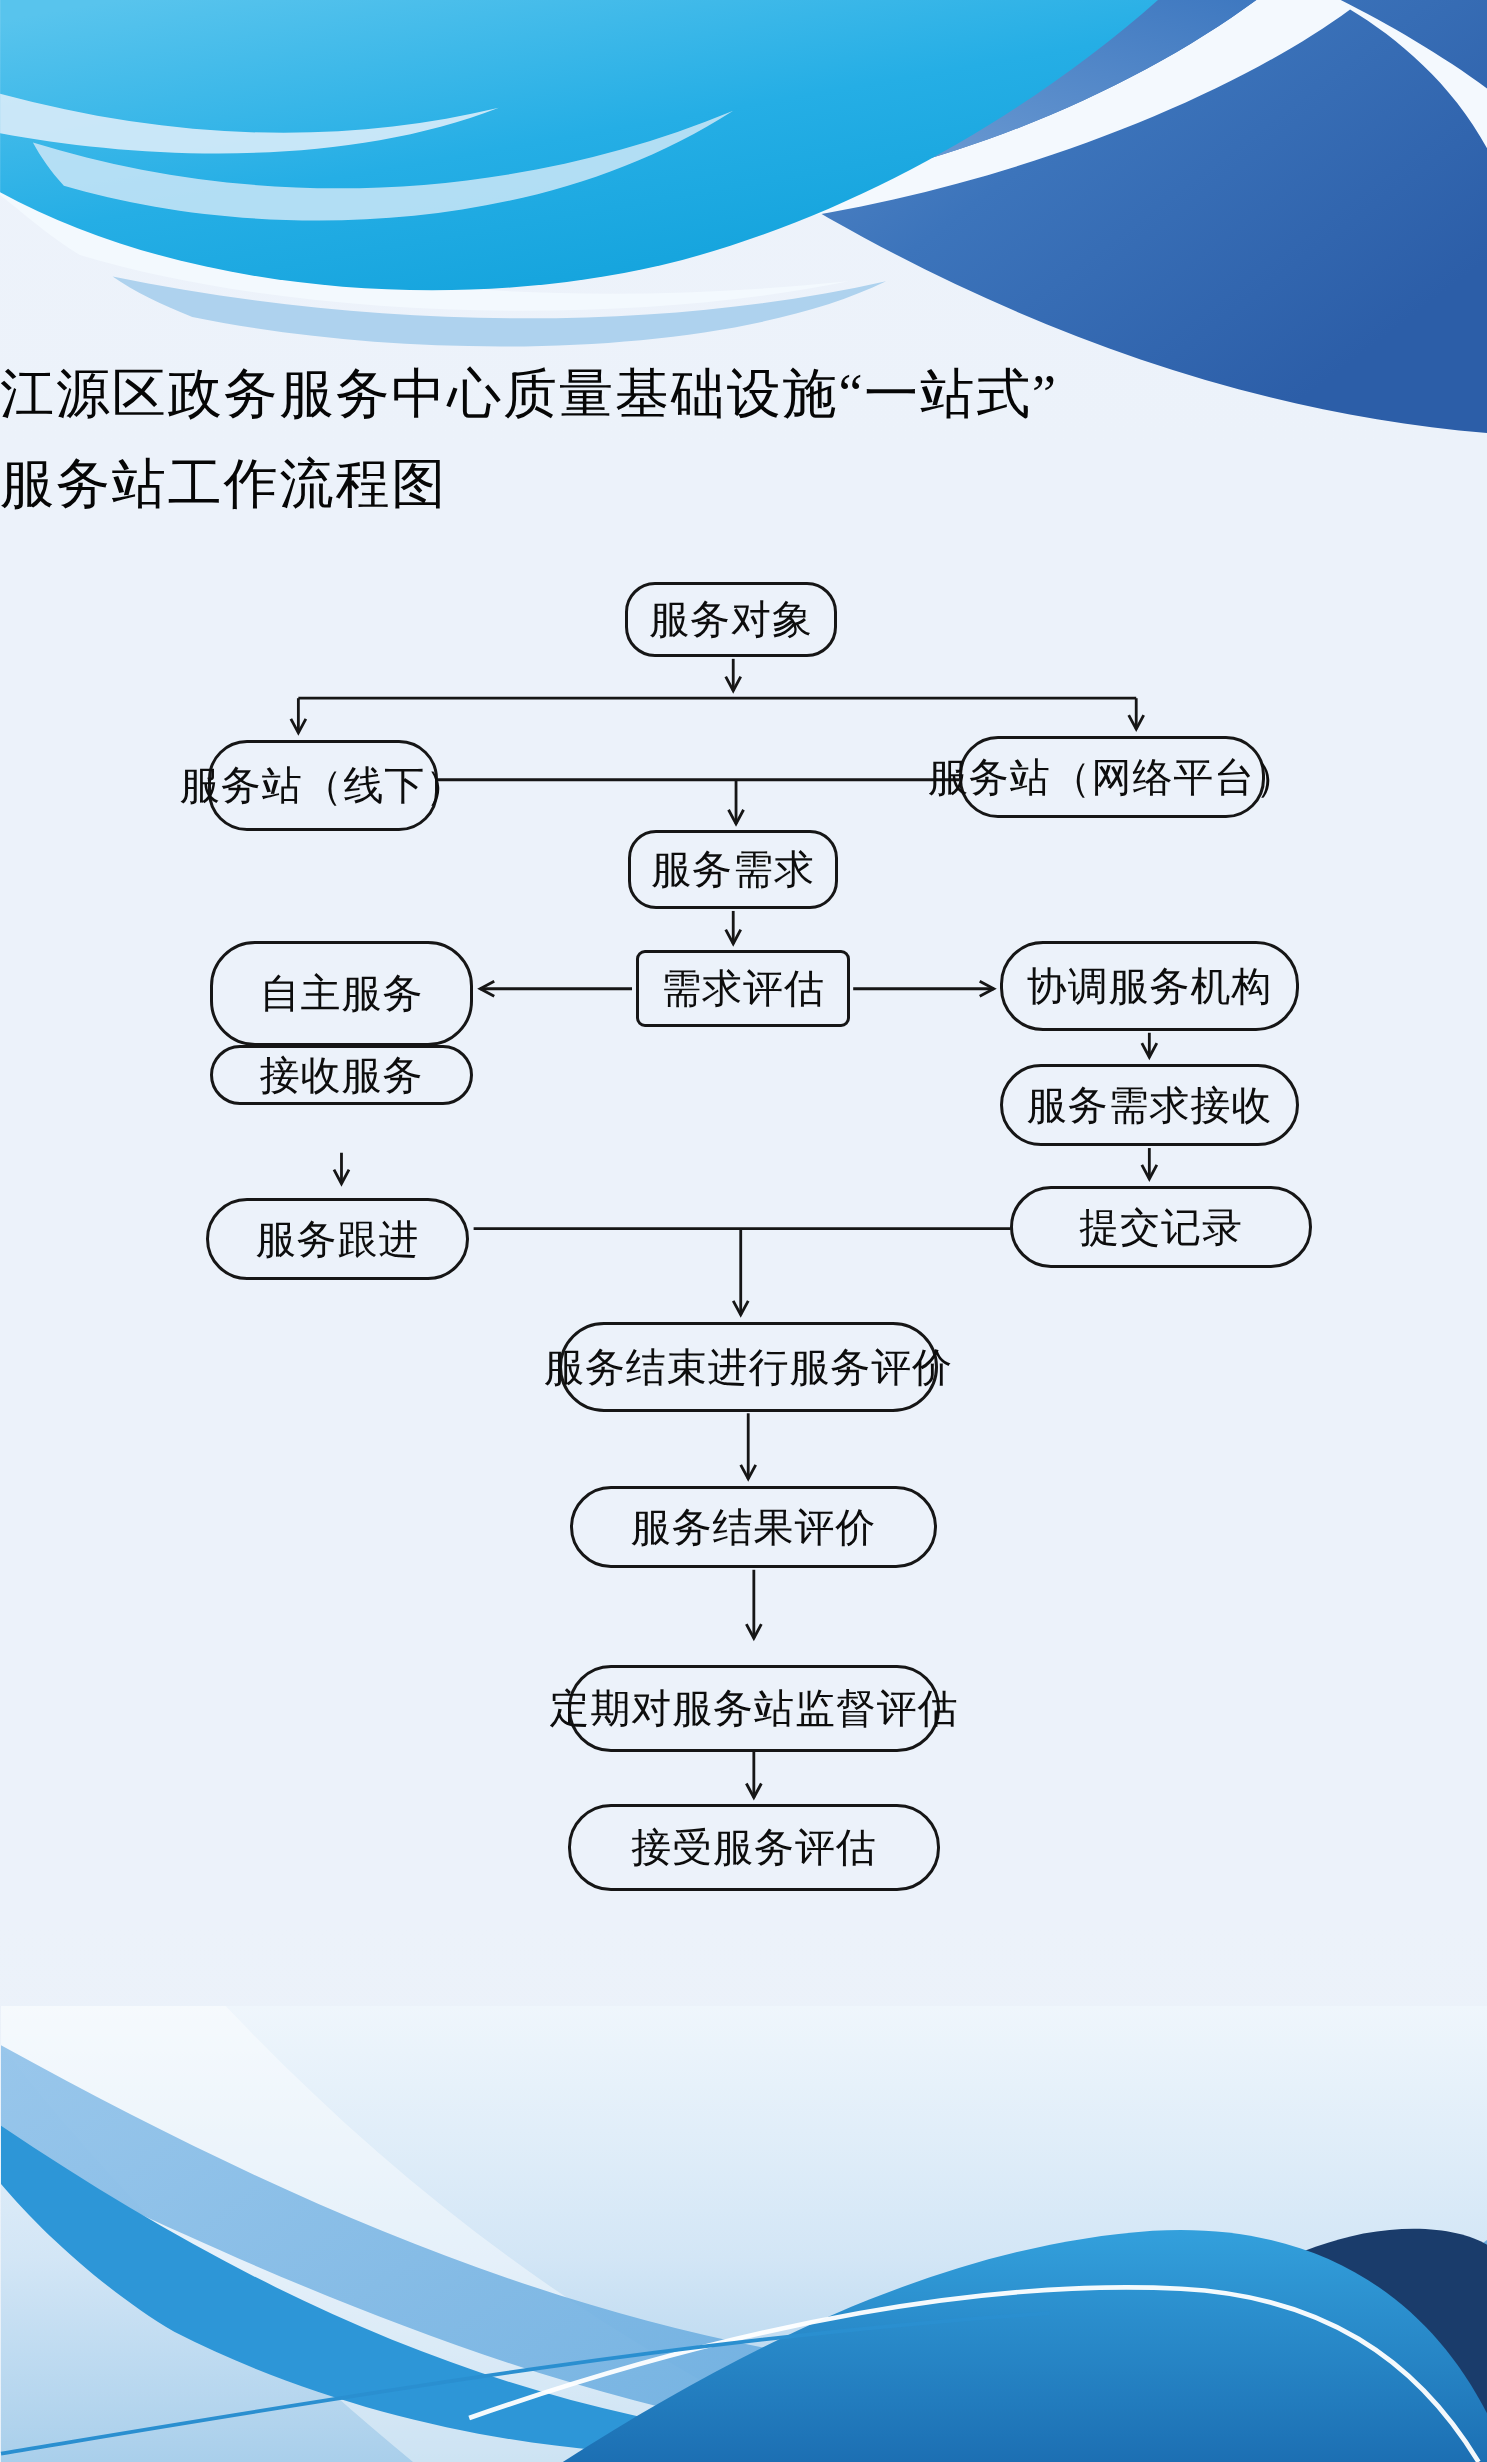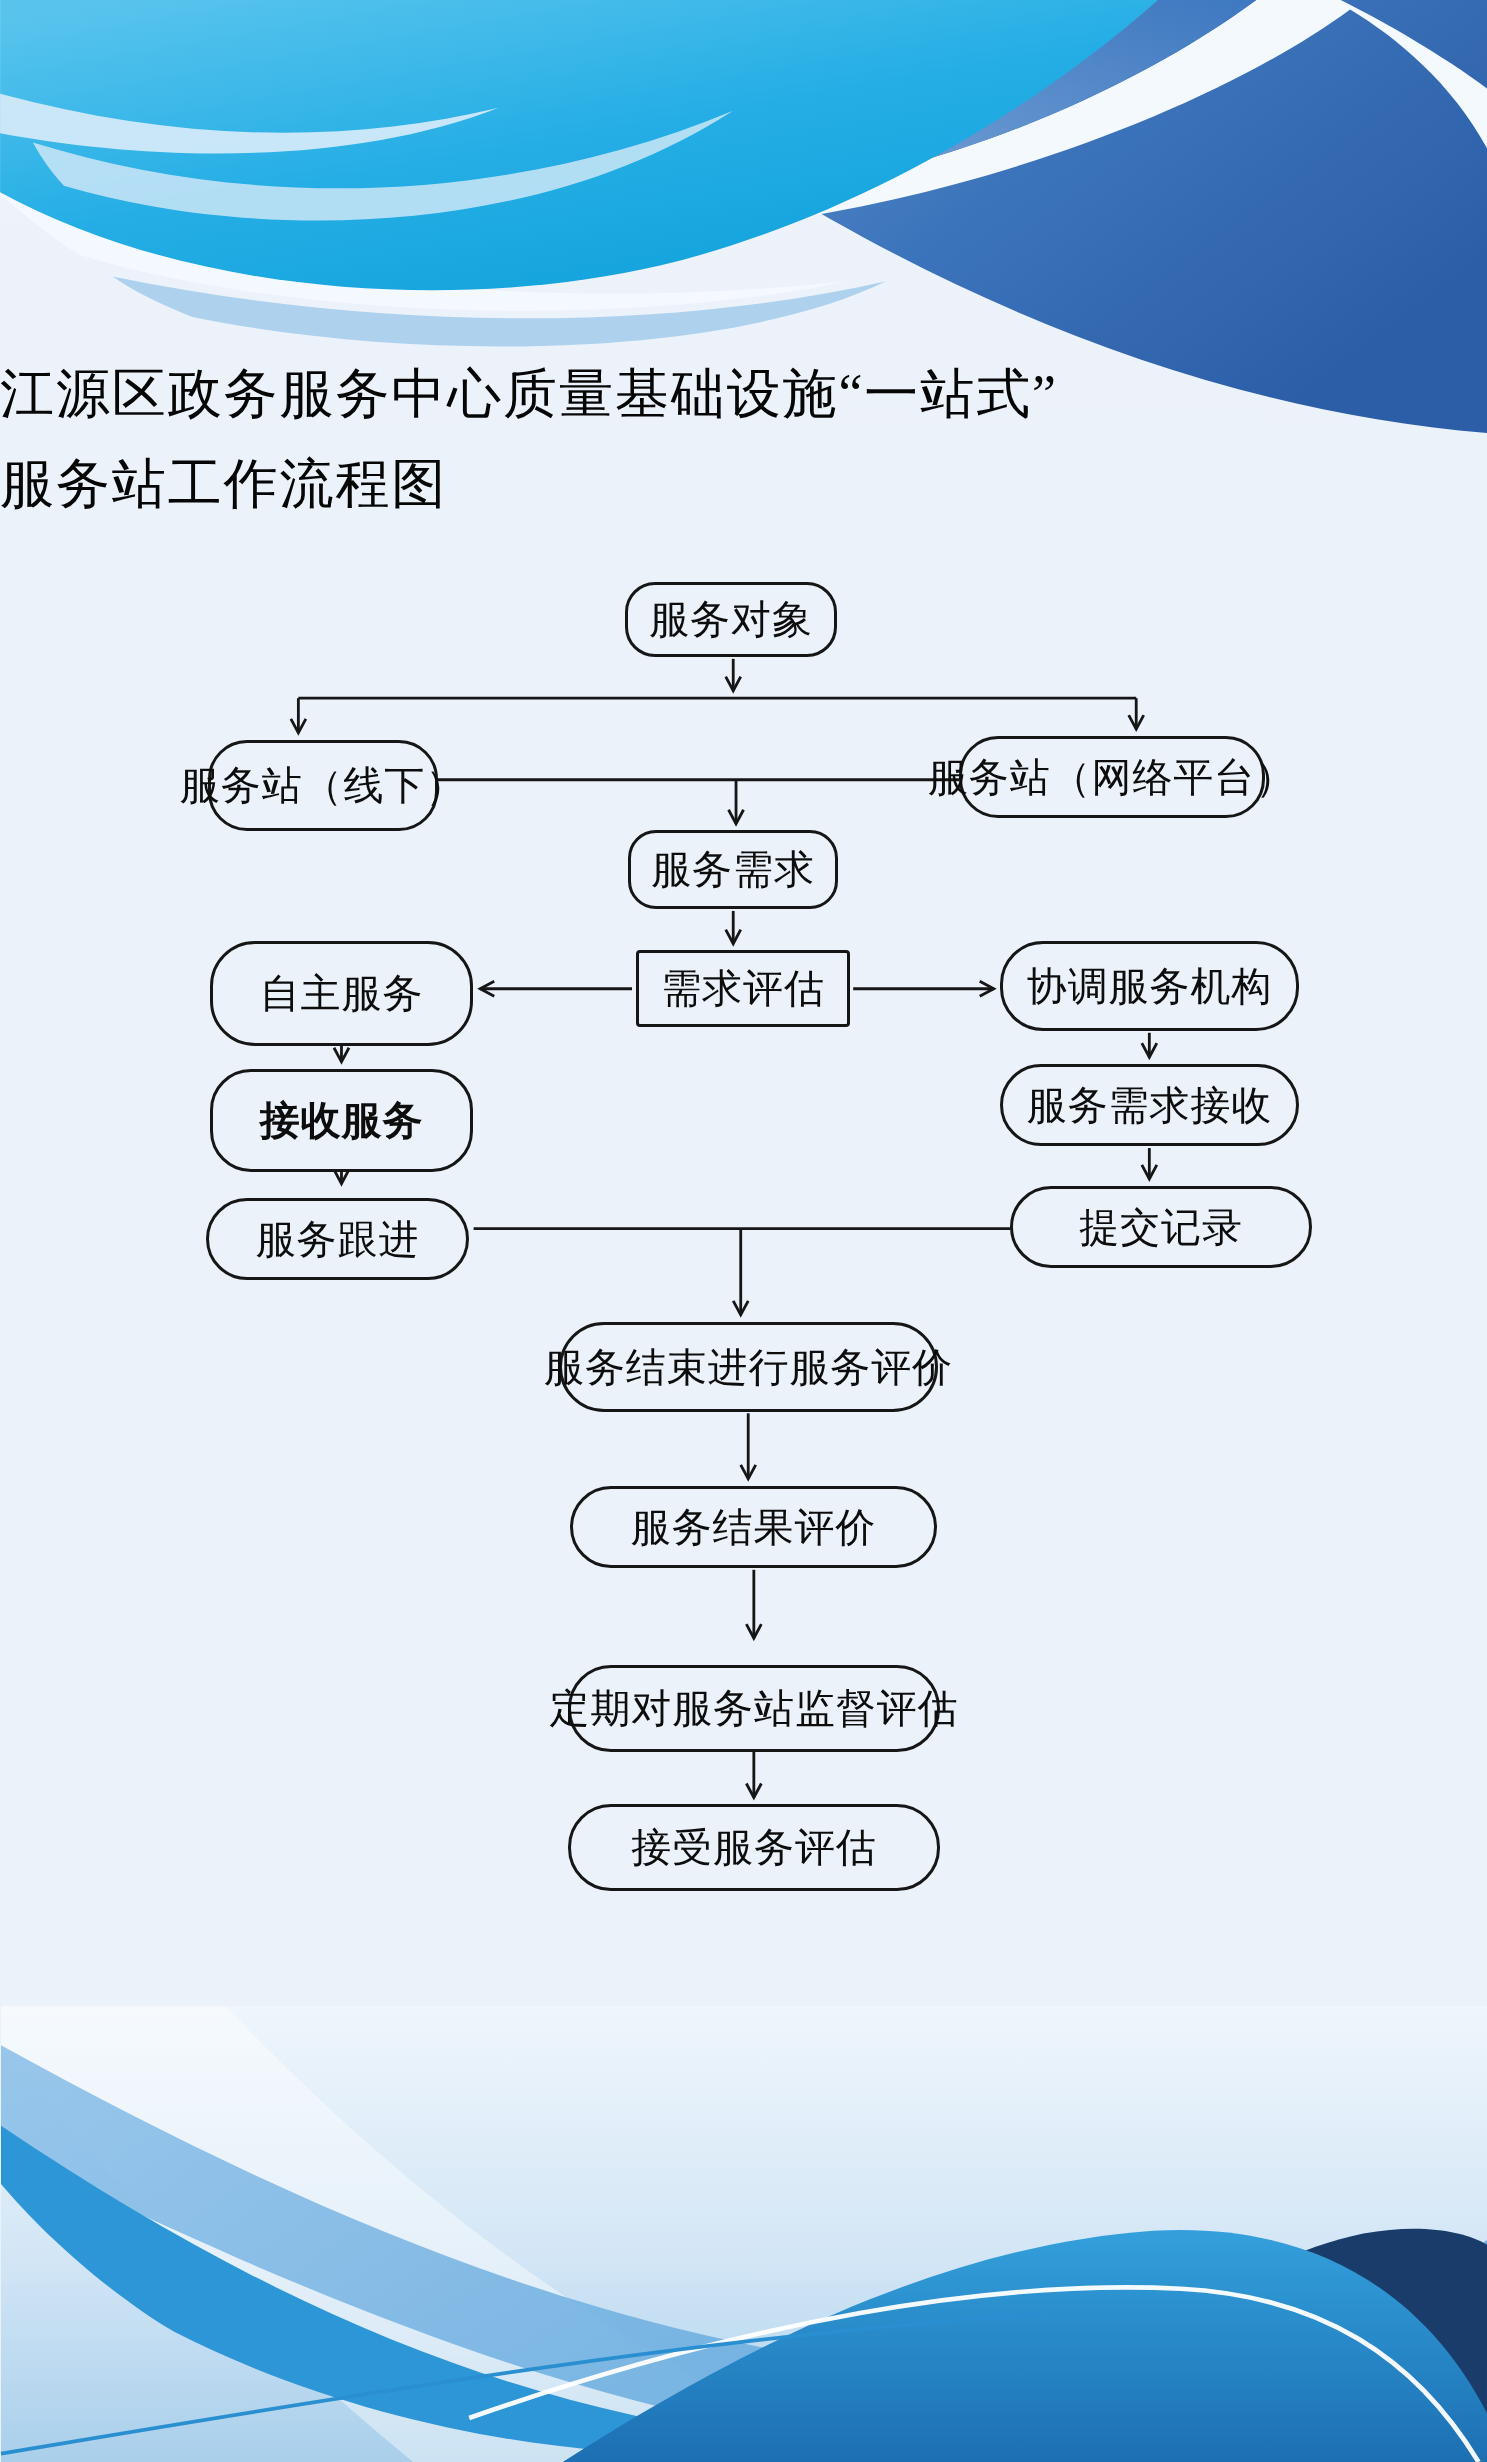--- a/index.html
+++ b/index.html
@@ -27,24 +27,24 @@
   .node{
     position:absolute;z-index:4;box-sizing:border-box;
     border:3.3px solid #161616;background:#ecf2fa;
     display:flex;align-items:center;justify-content:center;
     font-size:40px;color:#0d0d0d;letter-spacing:0.9px;white-space:nowrap;
   }
   .n1 {left:625px; top:582px;  width:212px;height:75px;border-radius:30px;}
   .n2 {left:208px; top:740px;  width:230px;height:91px;border-radius:39px;}
   .n3 {left:959px;top:736px;  width:306px;height:82px;border-radius:39px;}
   .n4 {left:628px; top:830px;  width:210px;height:79px;border-radius:28px;}
-  .n5 {left:636px; top:950px; width:214px;height:77px;border-radius:4px;}
+  .n5 {left:636px; top:950px; width:214px;height:77px;border-radius:9px;}
   .n6 {left:210px; top:941px; width:263px;height:105px;border-radius:45px;}
   .n7 {left:1000px;top:941px; width:299px;height:90px;border-radius:43px;}
-  .n8 {left:210px; top:1069px; width:263px;height:103px;border-radius:41px;font-weight:bold;}
+  .n8 {left:210px; top:1045px; width:263px;height:60px;border-radius:41px;}
   .n9 {left:1000px;top:1064px; width:299px;height:82px;border-radius:41px;}
   .n10{left:206px; top:1190px; width:263px;height:82px;border-radius:41px;margin-top:8px;}
   .n11{left:1010px;top:1186px; width:302px;height:82px;border-radius:41px;}
   .n12{left:559px; top:1322px; width:379px;height:90px;border-radius:45px;}
   .n13{left:570px; top:1486px; width:367px;height:82px;border-radius:41px;}
   .n14{left:568px; top:1645px; width:372px;height:87px;border-radius:43px;margin-top:20px;}
   .n15{left:568px; top:1804px; width:372px;height:87px;border-radius:43px;}
 </style>
 </head>
 <body>

